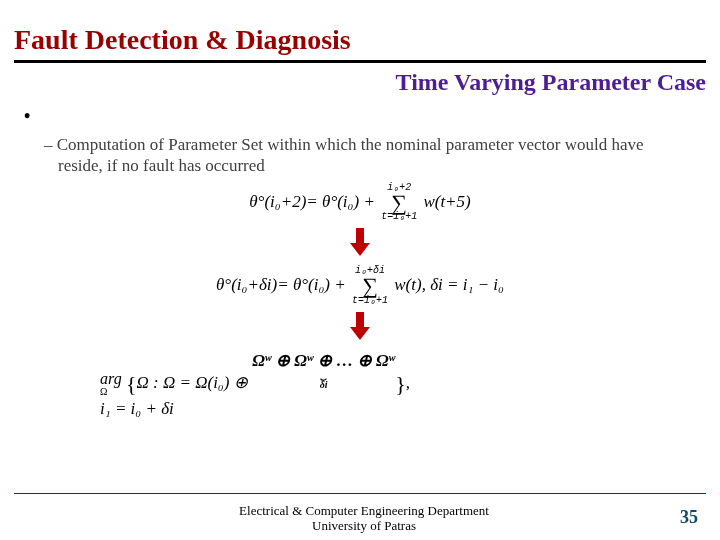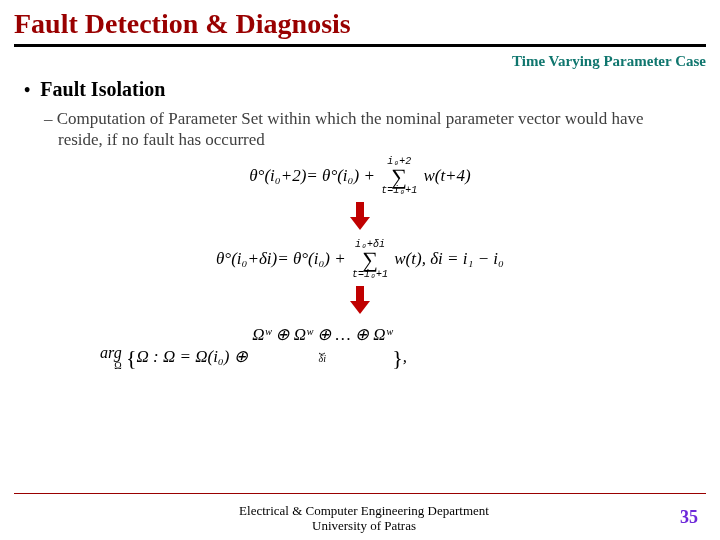--- a/index.html
+++ b/index.html
@@ -14,30 +14,30 @@
   .slide {
     width: 100%;
     height: 100%;
     padding: 0;
     position: relative;
   }
   .title {
     color: #990000;
     font-size: 28px;
     font-weight: bold;
-    padding: 8px 10px 4px 14px;
+    padding: 24px 10px 4px 14px;
   }
   .title-rule {
     margin: 0 14px 0 14px;
     border: none;
     border-top: 3px solid #000;
   }
   .subtitle {
-    color: #0f766e;
-    font-size: 15px;
+    color: #4c1d95;
+    font-size: 24px;
     font-weight: bold;
     text-align: right;
     padding: 6px 14px 8px 0;
   }
   .bullet-area {
     padding: 0 34px 0 24px;
   }
   .b1 {
     font-size: 20px;
     font-weight: bold;
@@ -100,72 +100,72 @@
     font-size: 13px;
     color: #000;
     line-height: 1.2;
   }
   .pagenum {
     position: absolute;
     bottom: 12px;
     right: 22px;
     font-size: 18px;
     font-weight: bold;
-    color: #6d28d9;
+    color: #0c4a6e;
   }
   .eq-left {
     text-align: left;
     padding-left: 60px;
   }
   .brace-under {
     display: inline-block;
     position: relative;
     text-align: center;
+    font-weight: bold;
   }
   .brace-under .bline {
     display:block;
     font-size: 10px;
     font-style: italic;
     margin-top: -2px;
   }
   .argblock {
     display:inline-block;
     vertical-align: middle;
-    text-align:right;
+    text-align:left;
     line-height:1;
   }
   .argblock .a1 { display:block; font-size:16px; }
   .argblock .a2 { display:block; font-size:10px; font-style:normal; }
   .bigbrace { font-size: 22px; font-style: normal; vertical-align: middle; }
 </style>
 </head>
 <body>
 
 <div class="slide">
   <div class="title">Fault Detection &amp; Diagnosis</div>
   <hr class="title-rule">
   <div class="subtitle">Time Varying Parameter Case</div>
 
   <div class="bullet-area">
     <div class="b1">
       <span class="dot">•</span>
-      <span>Fault Isolation</span>
     </div>
     <div class="b2">– Computation of Parameter Set within which the nominal parameter vector would have reside, if no fault has occurred</div>
   </div>
 
   <div class="eq-area">
     <div class="eq">
       <span>θ°(i₀+2)</span><span>= θ°(i₀) +</span>
       <span class="sumblock">
         <span class="lim">i₀+2</span>
         <span class="sig">∑</span>
         <span class="lim">t=i₀+1</span>
       </span>
-      <span>w(t+4)</span>
+      <span>w(t+5)</span>
     </div>
 
     <svg class="arrow" width="20" height="28">
       <rect x="6" y="0" width="8" height="15" fill="#c00000"></rect>
       <polygon points="0,15 20,15 10,28" fill="#c00000"></polygon>
     </svg>
 
     <div class="eq">
       <span>θ°(i₀+δi)</span><span>= θ°(i₀) +</span>
       <span class="sumblock">
@@ -186,20 +186,21 @@
         <span class="a1">arg</span>
         <span class="a2">Ω</span>
       </span>
       <span class="bigbrace">{</span><span>Ω : Ω = Ω(i₀) ⊕</span>
       <span class="brace-under">
         <span>Ωʷ ⊕ Ωʷ ⊕ … ⊕ Ωʷ</span>
         <span class="bline">⏟</span>
         <span class="bline">δi</span>
       </span><span class="bigbrace">}</span><span>,</span>
     </div>
+    <div class="eq eq-left">i₁ = i₀ + δi</div>
   </div>
 
   <hr class="footer-rule">
   <div class="footer">
     <div>Electrical &amp; Computer Engineering Department</div>
     <div>University of Patras</div>
   </div>
   <div class="pagenum">35</div>
 </div>
 

